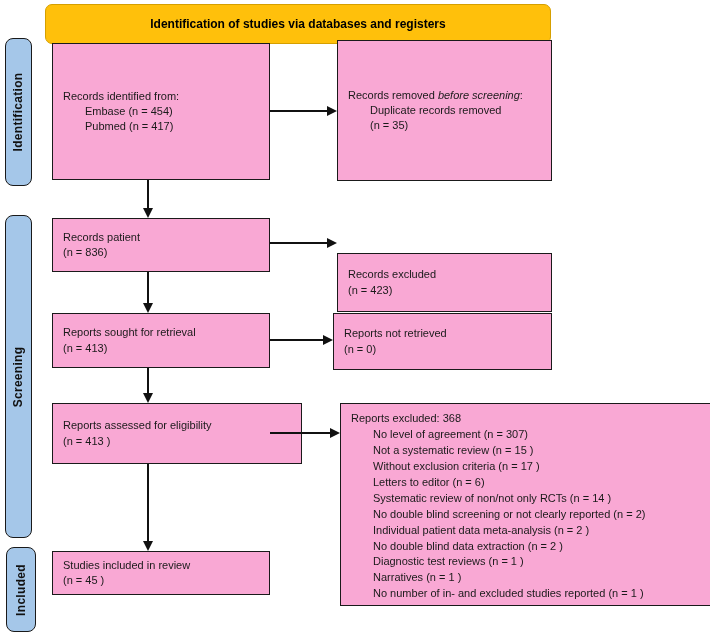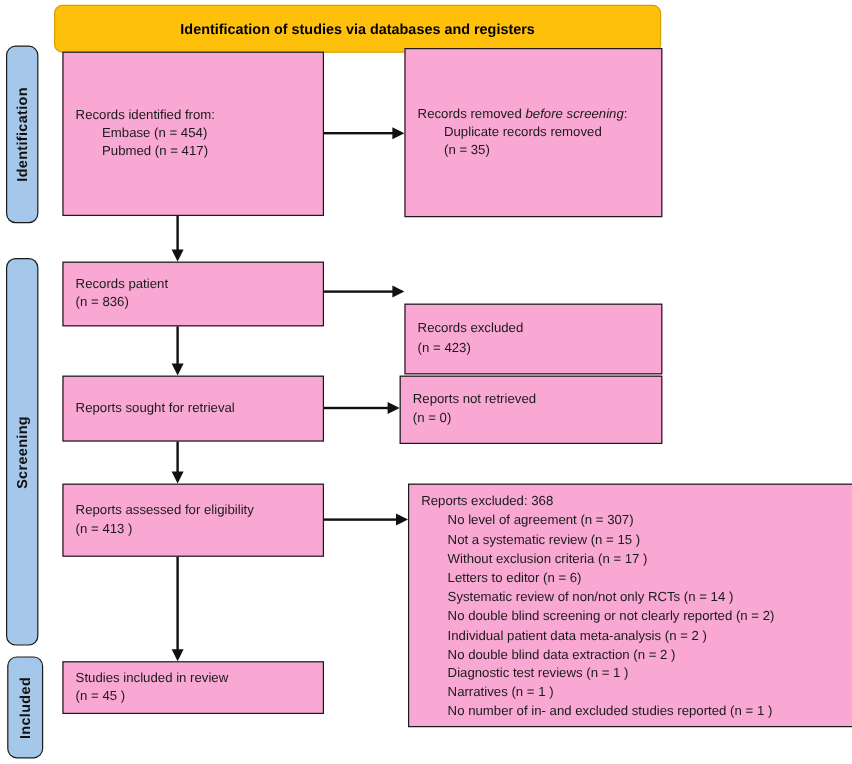--- a/index.html
+++ b/index.html
@@ -60,23 +60,24 @@
     <div class="line ind">Pubmed (n = 417)</div>
   </div>
 
   <div class="box" style="left:52px;top:218px;width:218px;height:54px;">
     <div class="line">Records patient</div>
     <div class="line">(n = 836)</div>
   </div>
 
   <div class="box" style="left:52px;top:313px;width:218px;height:55px;">
     <div class="line">Reports sought for retrieval</div>
+    <div class="line">(n = 413)</div>
   </div>
 
-  <div class="box" style="left:52px;top:403px;width:218px;height:61px;">
+  <div class="box" style="left:52px;top:403px;width:250px;height:61px;">
     <div class="line">Reports assessed for eligibility</div>
     <div class="line">(n = 413 )</div>
   </div>
 
   <div class="box" style="left:52px;top:551px;width:218px;height:44px;">
     <div class="line">Studies included in review</div>
     <div class="line">(n = 45 )</div>
   </div>
 
   <div class="box" style="left:337px;top:40px;width:215px;height:141px;">

